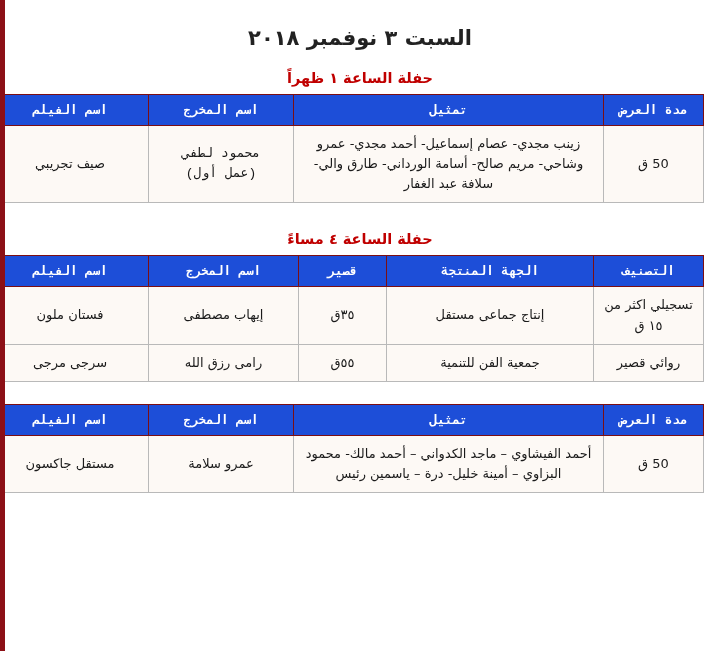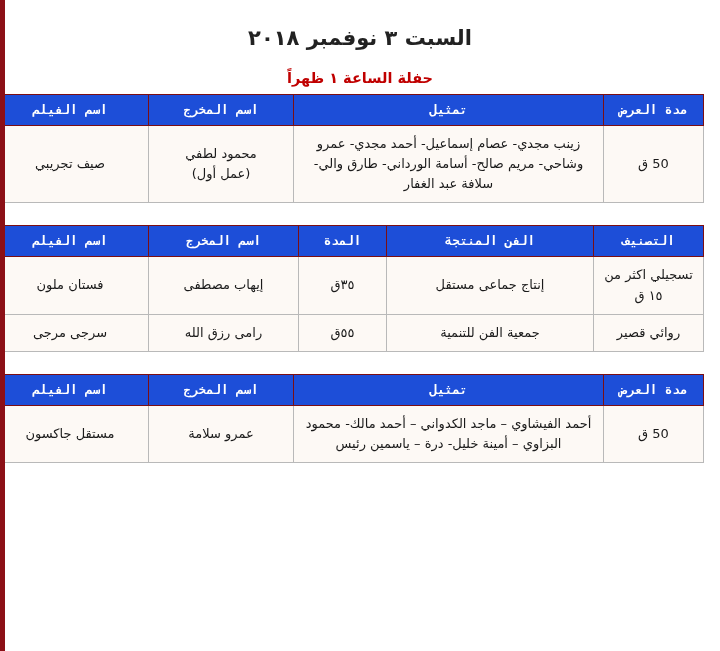--- a/index.html
+++ b/index.html
@@ -129,44 +129,45 @@
           <th>مدة العرض</th>
           <th>تمثيل</th>
           <th>اسم المخرج</th>
           <th>اسم الفيلم</th>
         </tr>
       </thead>
       <tbody>
         <tr>
           <td class="small">50 ق</td>
           <td class="cast">زينب مجدي- عصام إسماعيل- أحمد مجدي- عمرو وشاحي- مريم صالح- أسامة الورداني- طارق والي- سلافة عبد الغفار</td>
-          <td class="small" style="white-space: pre-line;">محمود لطفي
+          <td class="small" style="white-space: pre-line; font-family: Liberation Mono, monospace;">محمود لطفي
 (عمل أول)</td>
           <td class="film">صيف تجريبي</td>
         </tr>
       </tbody>
     </table>
   </div>
 
   <div class="spacer"></div>
 
   <div class="section">
+    <div class="section-title">حفلة الساعة ٤ مساءً</div>
     <table class="sched t2">
       <colgroup>
         <col class="c-class">
           <col class="c-prod">
           <col class="c-len">
           <col class="c-dir">
           <col class="c-film">
       </colgroup>
       <thead>
         <tr>
           <th>التصنيف</th>
-          <th>الفن المنتجة</th>
-          <th>المدة</th>
+          <th>الجهة المنتجة</th>
+          <th>قصير</th>
           <th>اسم المخرج</th>
           <th>اسم الفيلم</th>
         </tr>
       </thead>
       <tbody>
         <tr>
           <td class="small">تسجيلي اكثر من ١٥ ق</td>
           <td>إنتاج جماعى مستقل</td>
           <td>٣٥ق</td>
           <td>إيهاب مصطفى</td>

